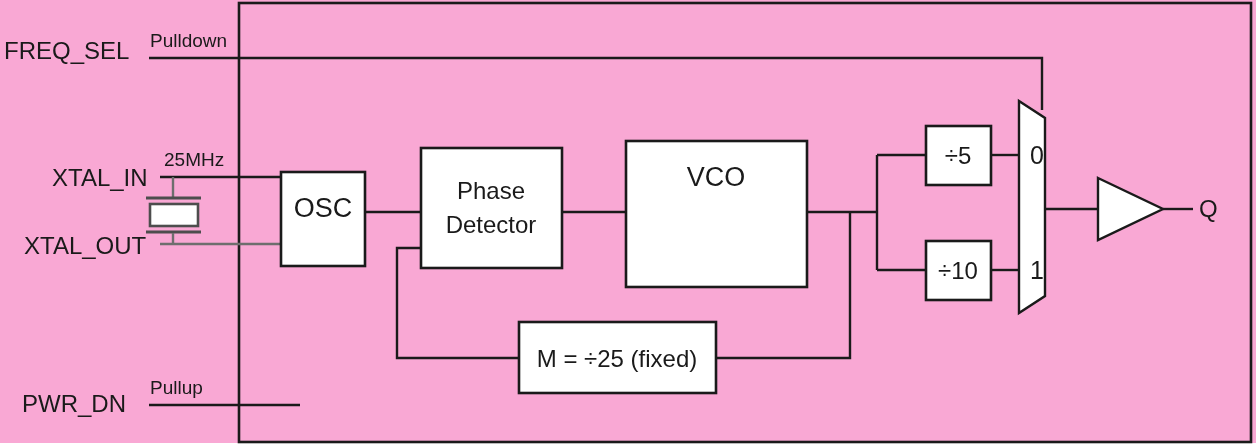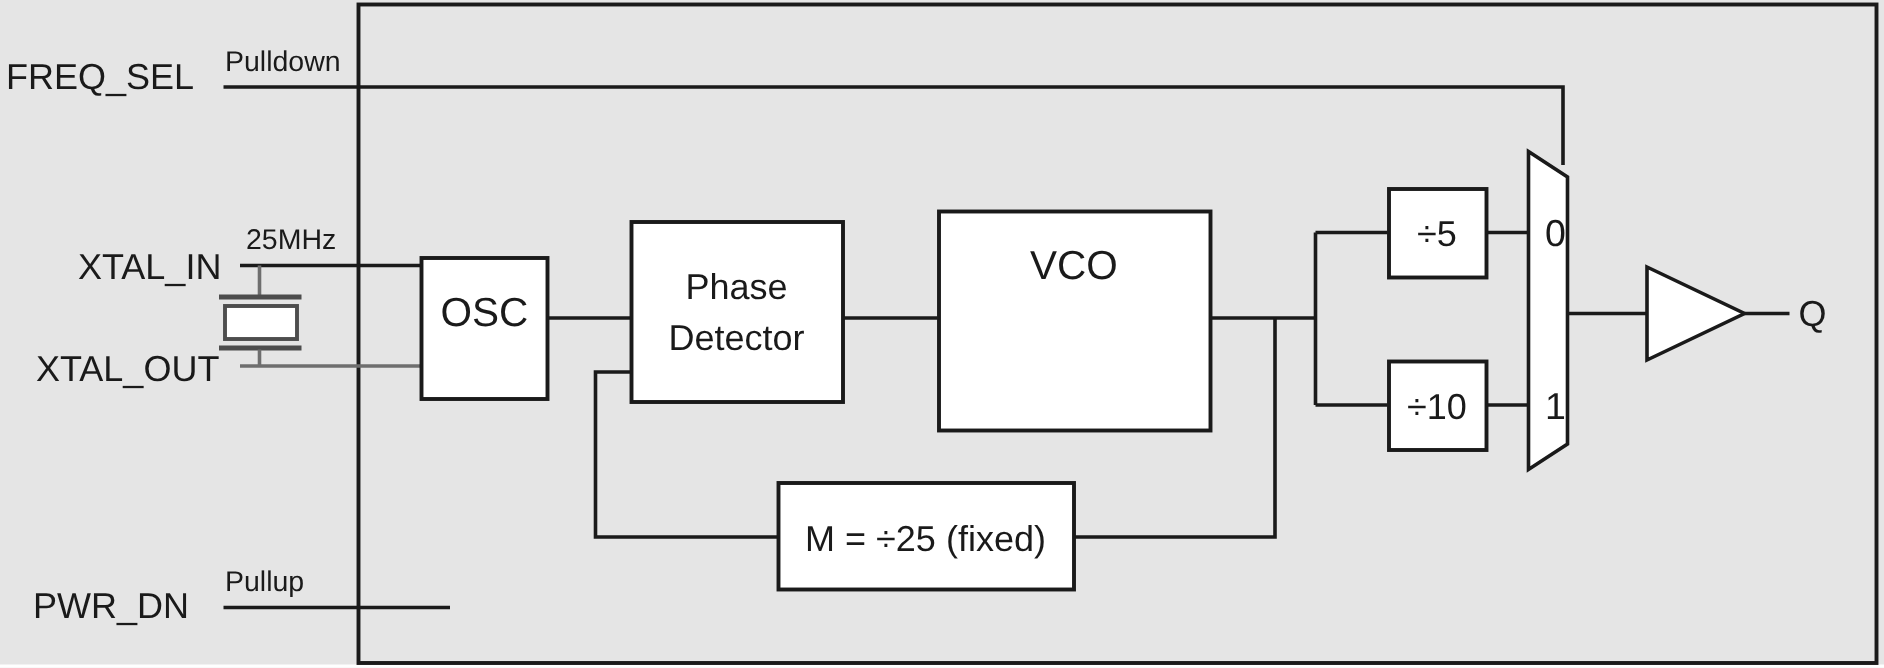--- a/index.html
+++ b/index.html
@@ -10,21 +10,21 @@
   body {
     width: 1256px;
     height: 445px;
     font-family: "Liberation Sans", sans-serif;
     overflow: hidden;
   }
   #diagram-root {
     position: relative;
     width: 1256px;
     height: 443px;
-    background: #e5e5e5;
+    background: #f9a8d4;
   }
   svg.diagram {
     display: block;
     width: 1256px;
     height: 445px;
   }
   .wire {
     stroke: #1a1a1a;
     stroke-width: 2.4;
     fill: none;

